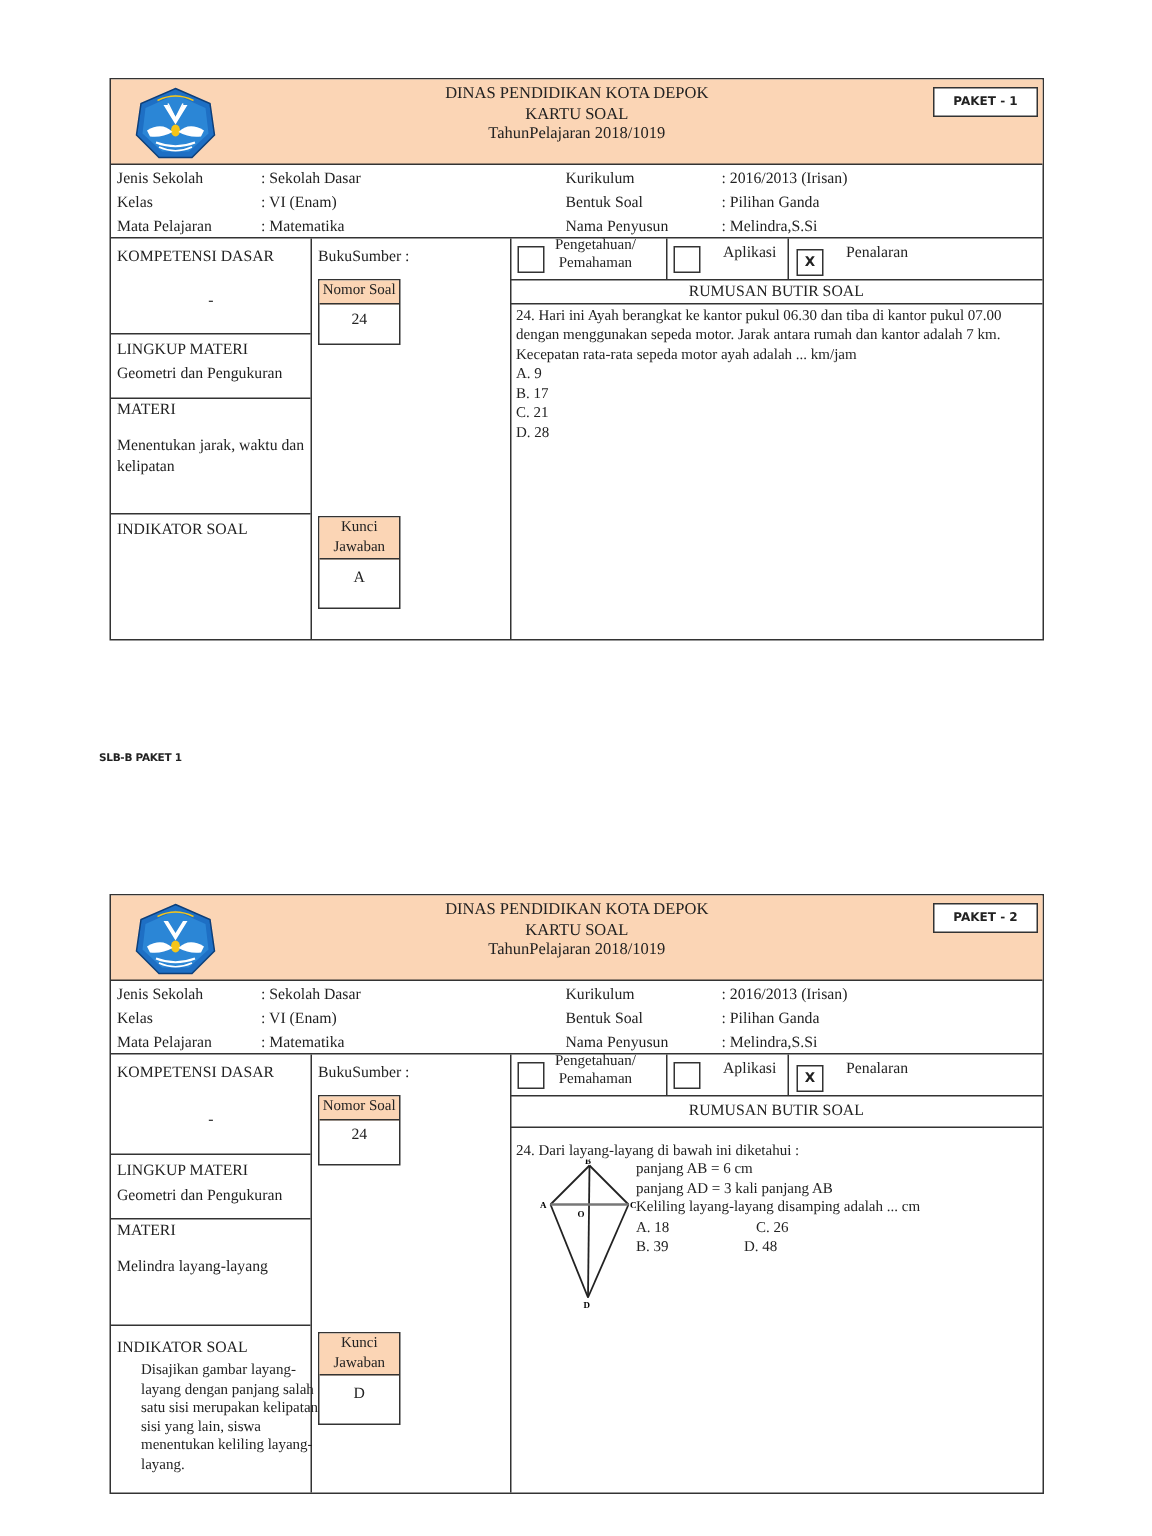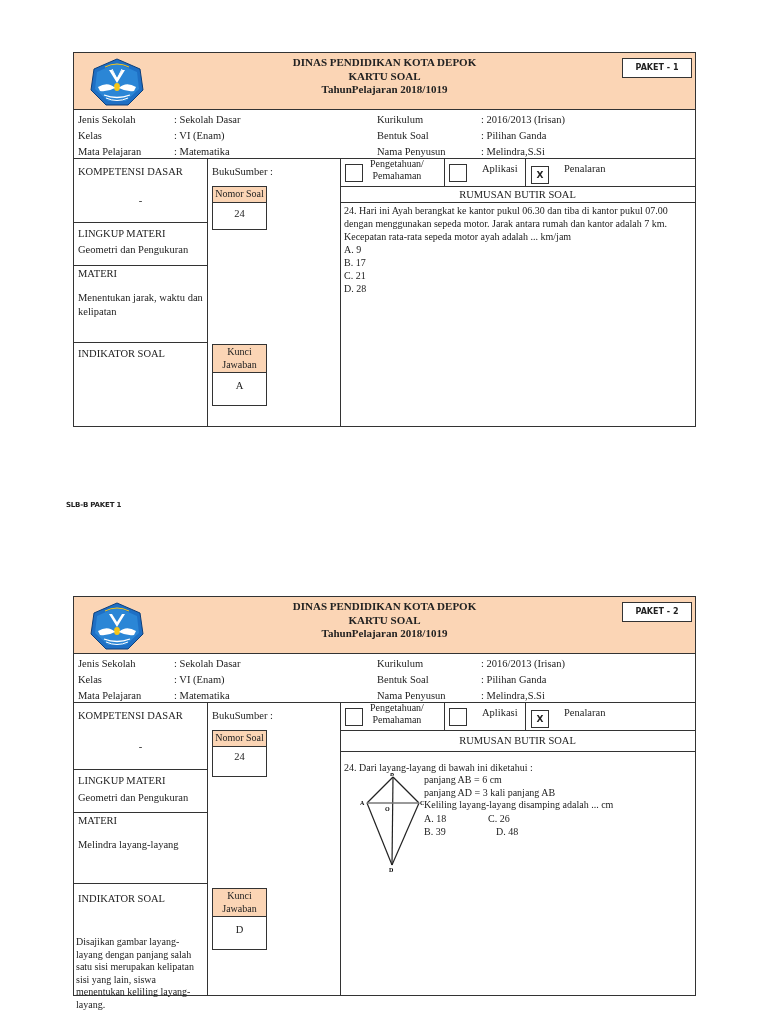--- a/index.html
+++ b/index.html
@@ -3,21 +3,21 @@
 <meta charset="utf-8">
 <style>
   html, body { margin:0; padding:0; }
   body { width:768px; height:1024px; background:#ffffff; position:relative; overflow:hidden;
          font-family:"Liberation Serif", serif; color:#222; }
   .card { position:absolute; left:73px; width:623px; border:1.5px solid #333; box-sizing:border-box; background:#fff; }
   .card1 { top:52px; height:375px; }
   .card2 { top:596px; height:400px; }
   .hdr { position:absolute; left:0; top:0; width:100%; height:57px; background:#fbd5b5; border-bottom:1.5px solid #333; box-sizing:border-box; }
   .logo { position:absolute; left:14px; top:4px; width:58px; height:50px; }
-  .title { position:absolute; left:0; right:0; top:3px; text-align:center; font-weight:bold; font-size:11px; line-height:13.5px; }
+  .title { position:absolute; left:0; right:0; top:3px; text-align:center; font-weight:normal; font-size:11px; line-height:13.5px; }
   .paket { position:absolute; left:548px; top:5px; width:70px; height:20px; border:1.2px solid #333; background:#fff; box-sizing:border-box;
            font-family:"DejaVu Sans", sans-serif; font-weight:bold; font-size:8px; text-align:center; line-height:18px; }
   .info { position:absolute; left:0; top:57px; width:100%; height:48px; font-size:10.5px; }
   .info .row { position:absolute; height:16px; line-height:16px; }
   .lbl { position:absolute; }
   .grid { position:absolute; left:0; top:105px; width:100%; bottom:0; border-top:1.5px solid #333; box-sizing:border-box; }
   .vline { position:absolute; top:0; bottom:0; width:0; border-left:1.2px solid #333; }
   .hline { position:absolute; height:0; border-top:1.2px solid #333; }
   .txt { position:absolute; font-size:10.5px; line-height:14px; }
   .chk { position:absolute; width:18px; height:18px; border:1.2px solid #333; box-sizing:border-box; background:#fff;
@@ -209,36 +209,36 @@
       <text x="29" y="99" font-size="6" font-weight="bold" font-family="Liberation Serif, serif">D</text>
     </svg>
 
     <div class="txt" style="left:350px;top:71px;font-size:10px;line-height:12.5px;">
       <div>panjang AB = 6 cm</div>
       <div>panjang AD = 3 kali panjang AB</div>
       <div>Keliling layang-layang disamping adalah ... cm</div>
     </div>
     <div class="txt" style="left:350px;top:109px;font-size:10px;line-height:13px;">
       <span style="position:absolute;left:0;top:0;white-space:nowrap;">A.  18</span>
-      <span style="position:absolute;left:64px;top:0;white-space:nowrap;text-align:right;">C. 26</span>
+      <span style="position:absolute;left:80px;top:0;white-space:nowrap;text-align:right;">C. 26</span>
       <span style="position:absolute;left:0;top:13px;white-space:nowrap;">B.  39</span>
       <span style="position:absolute;left:72px;top:13px;white-space:nowrap;">D. 48</span>
     </div>
 
     <div class="smallbox" style="left:138px;top:27px;">
       <div class="top">Nomor Soal</div>
       <div class="val" style="height:26px;padding-top:3px;">24</div>
     </div>
 
     <div class="txt" style="left:4px;top:71px;">LINGKUP MATERI</div>
     <div class="txt" style="left:4px;top:88px;">Geometri dan Pengukuran</div>
     <div class="txt" style="left:4px;top:111px;">MATERI</div>
     <div class="txt" style="left:4px;top:135px;">Melindra layang-layang</div>
 
     <div class="txt" style="left:4px;top:189px;">INDIKATOR SOAL</div>
-    <div class="txt" style="left:2px;top:205px;width:125px;font-size:10px;line-height:12.5px;margin-top:28px;">Disajikan gambar layang-layang dengan panjang salah satu sisi merupakan kelipatan sisi yang lain, siswa menentukan keliling layang-layang.</div>
+    <div class="txt" style="left:20px;top:205px;width:125px;font-size:10px;line-height:12.5px;">Disajikan gambar layang-layang dengan panjang salah satu sisi merupakan kelipatan sisi yang lain, siswa menentukan keliling layang-layang.</div>
 
     <div class="smallbox" style="left:138px;top:185px;">
       <div class="top">Kunci Jawaban</div>
       <div class="val" style="height:26px;">D</div>
     </div>
   </div>
 </div>
 
 </body></html>

